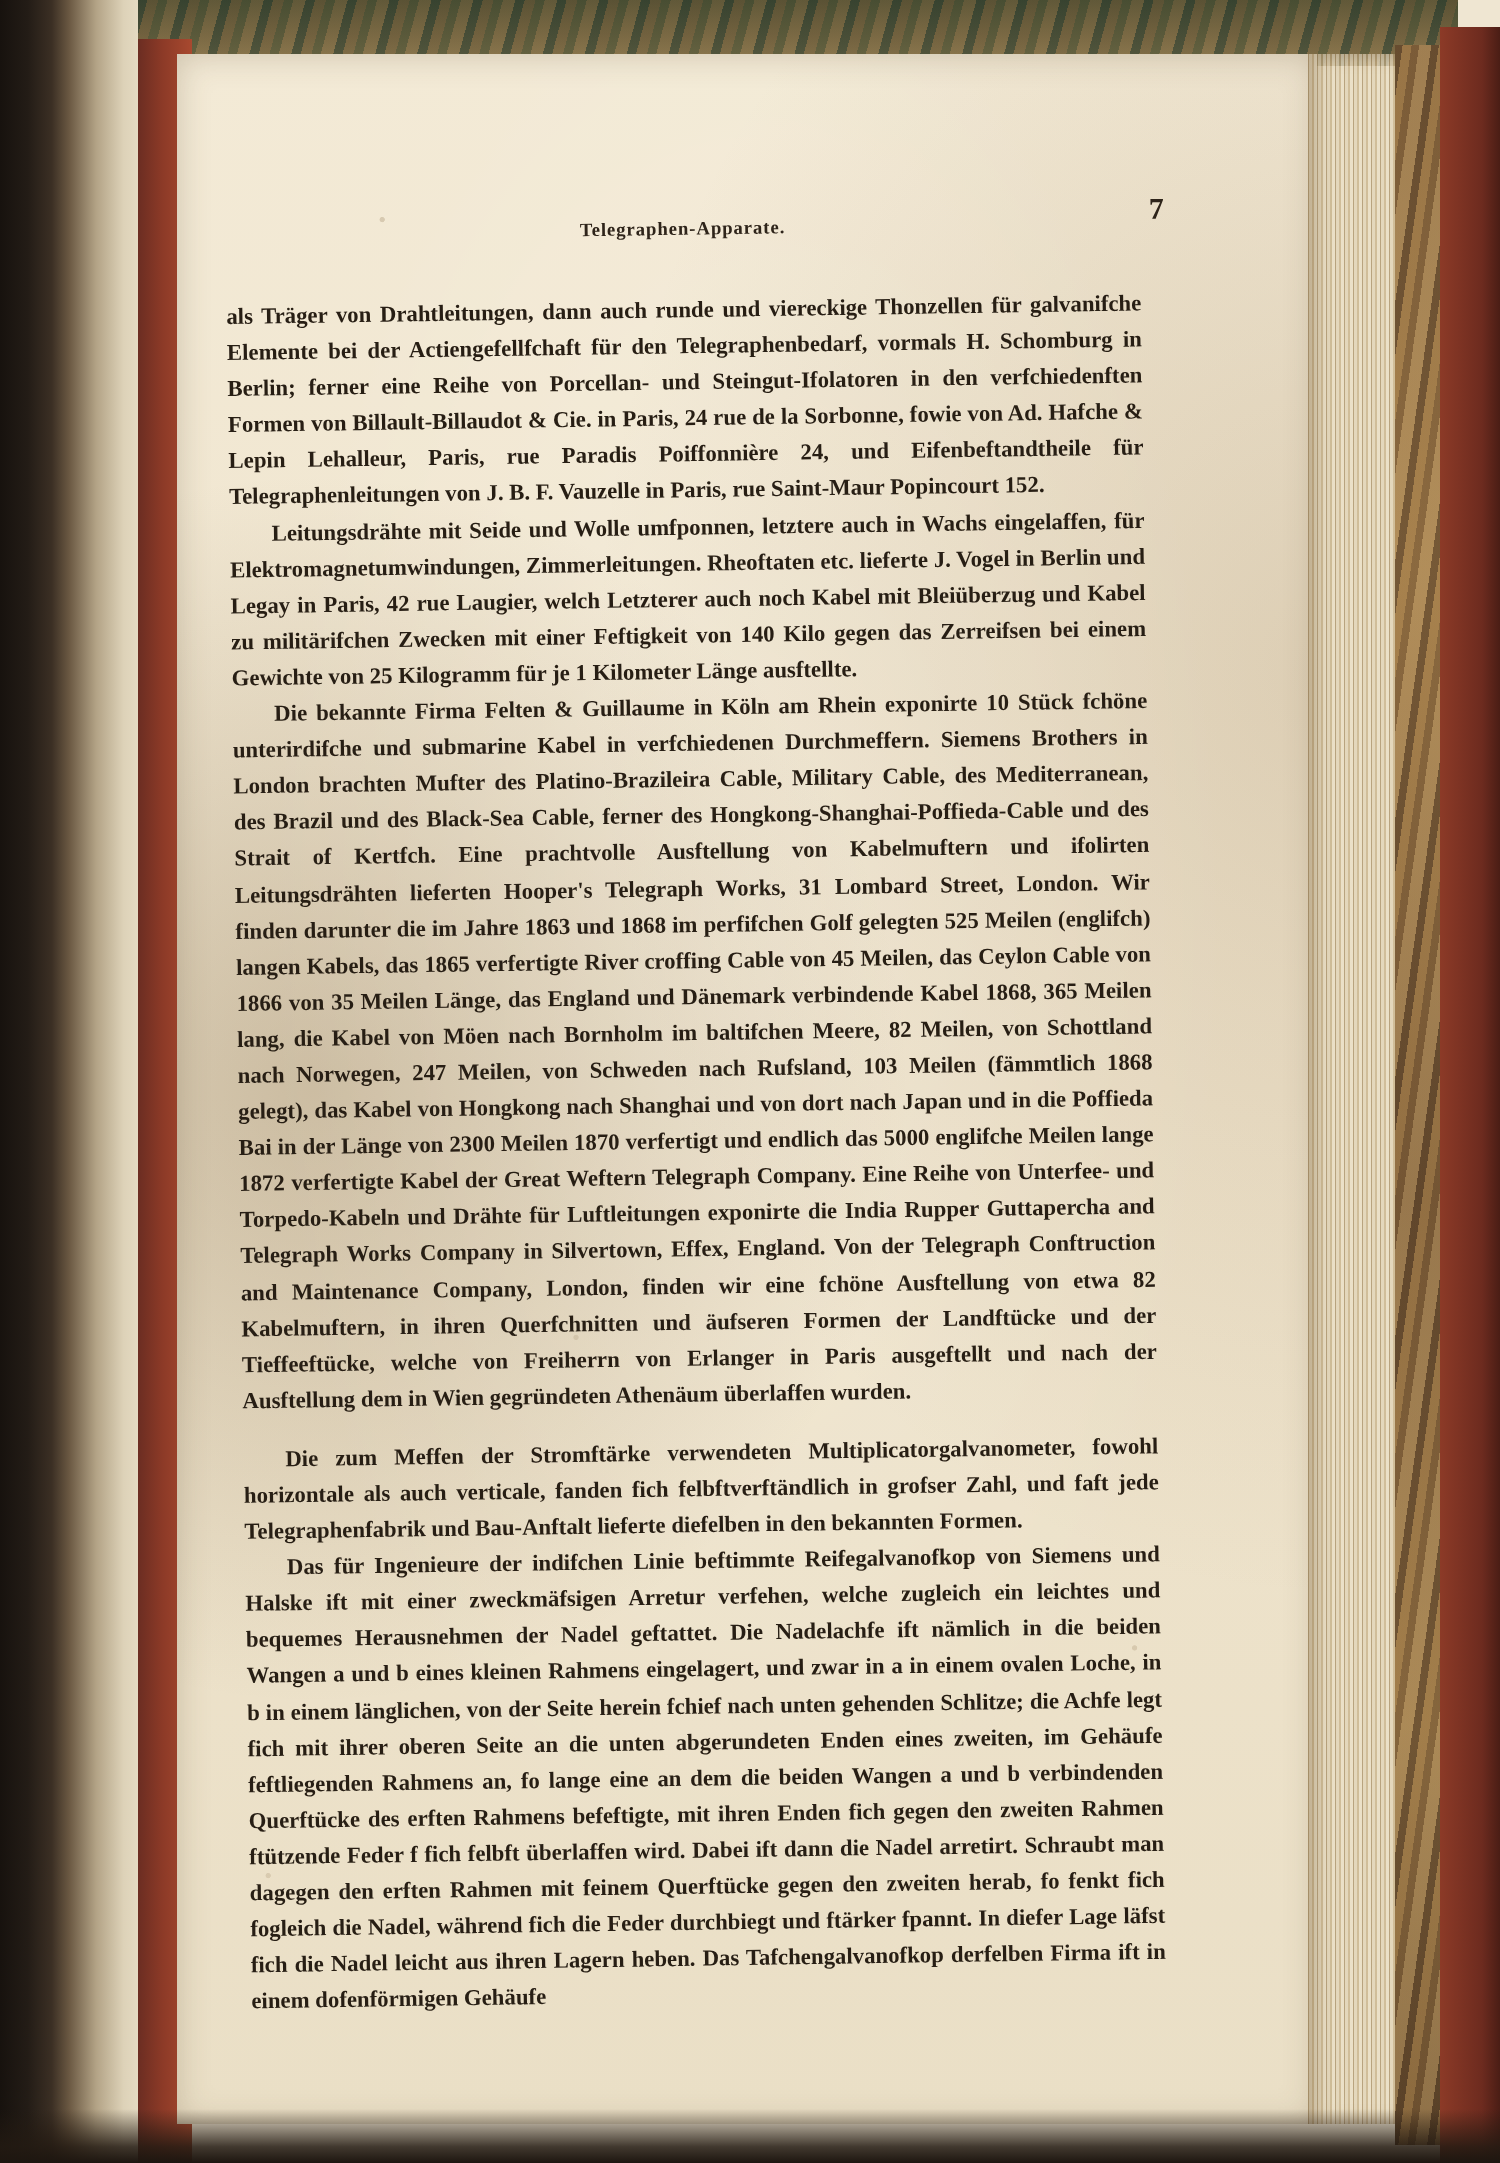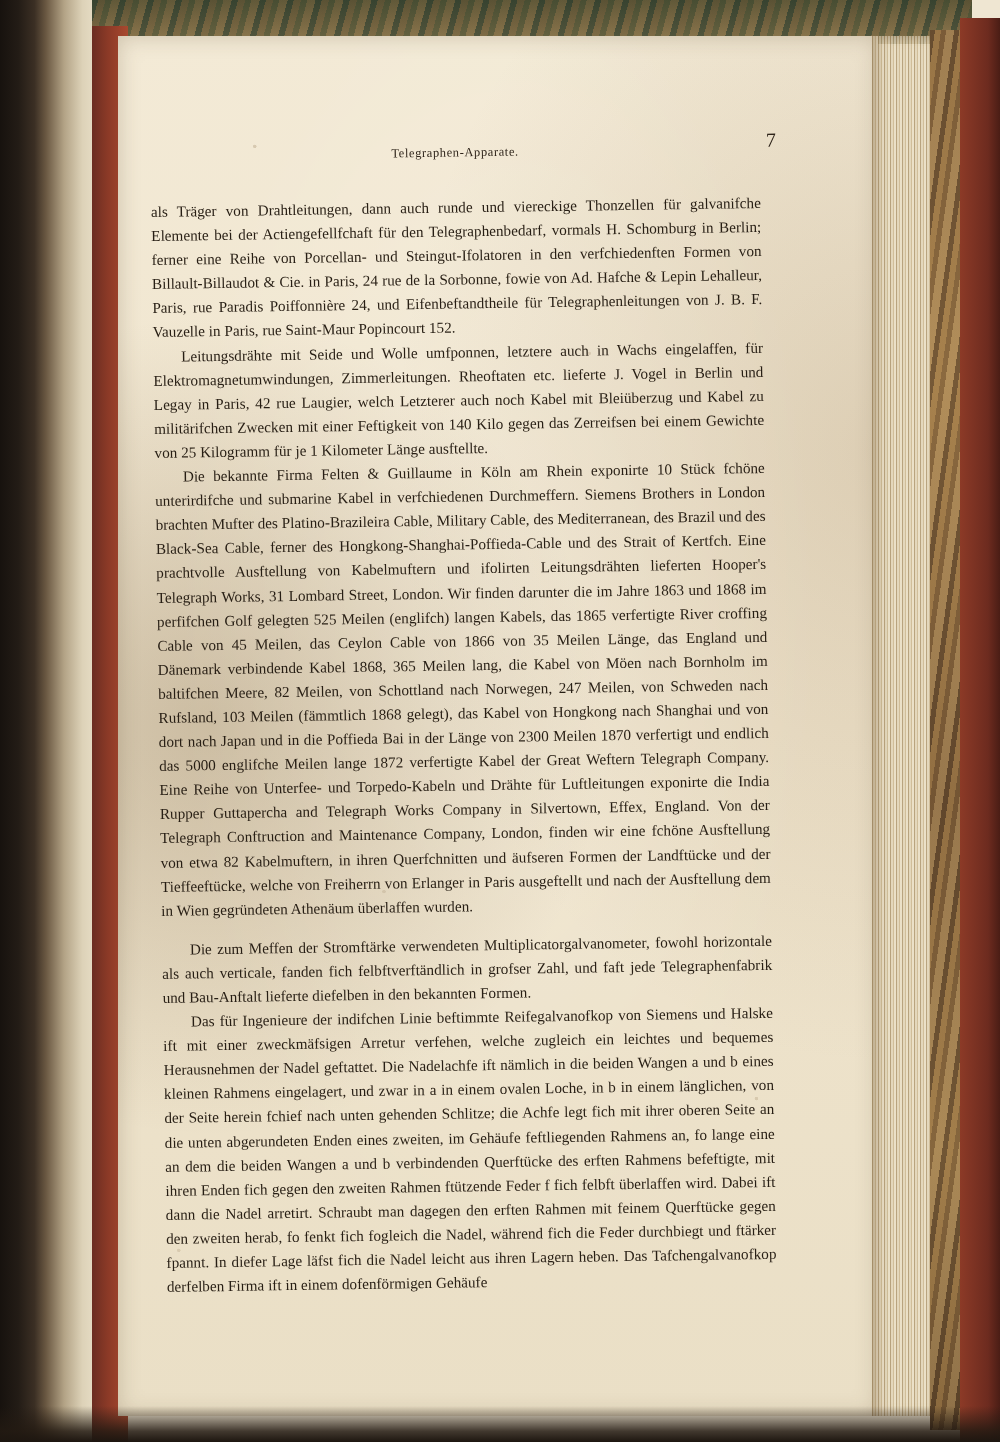--- a/index.html
+++ b/index.html
@@ -7,20 +7,21 @@
     padding: 0;
     background: #2b2520;
   }
   #page {
     position: relative;
     width: 1000px;
     height: 1442px;
     overflow: hidden;
     background: #efe6d2;
     font-family: "Liberation Serif", serif;
+    font-weight: bold;
   }
 
   
   .dark-gutter {
     position: absolute;
     left: 0; top: 0;
     width: 46px; height: 1442px;
     background: linear-gradient(to right, #17120e 0%, #231c16 40%, #3b2f24 75%, #6a5842 100%);
   }
   .gutter-shadow {

